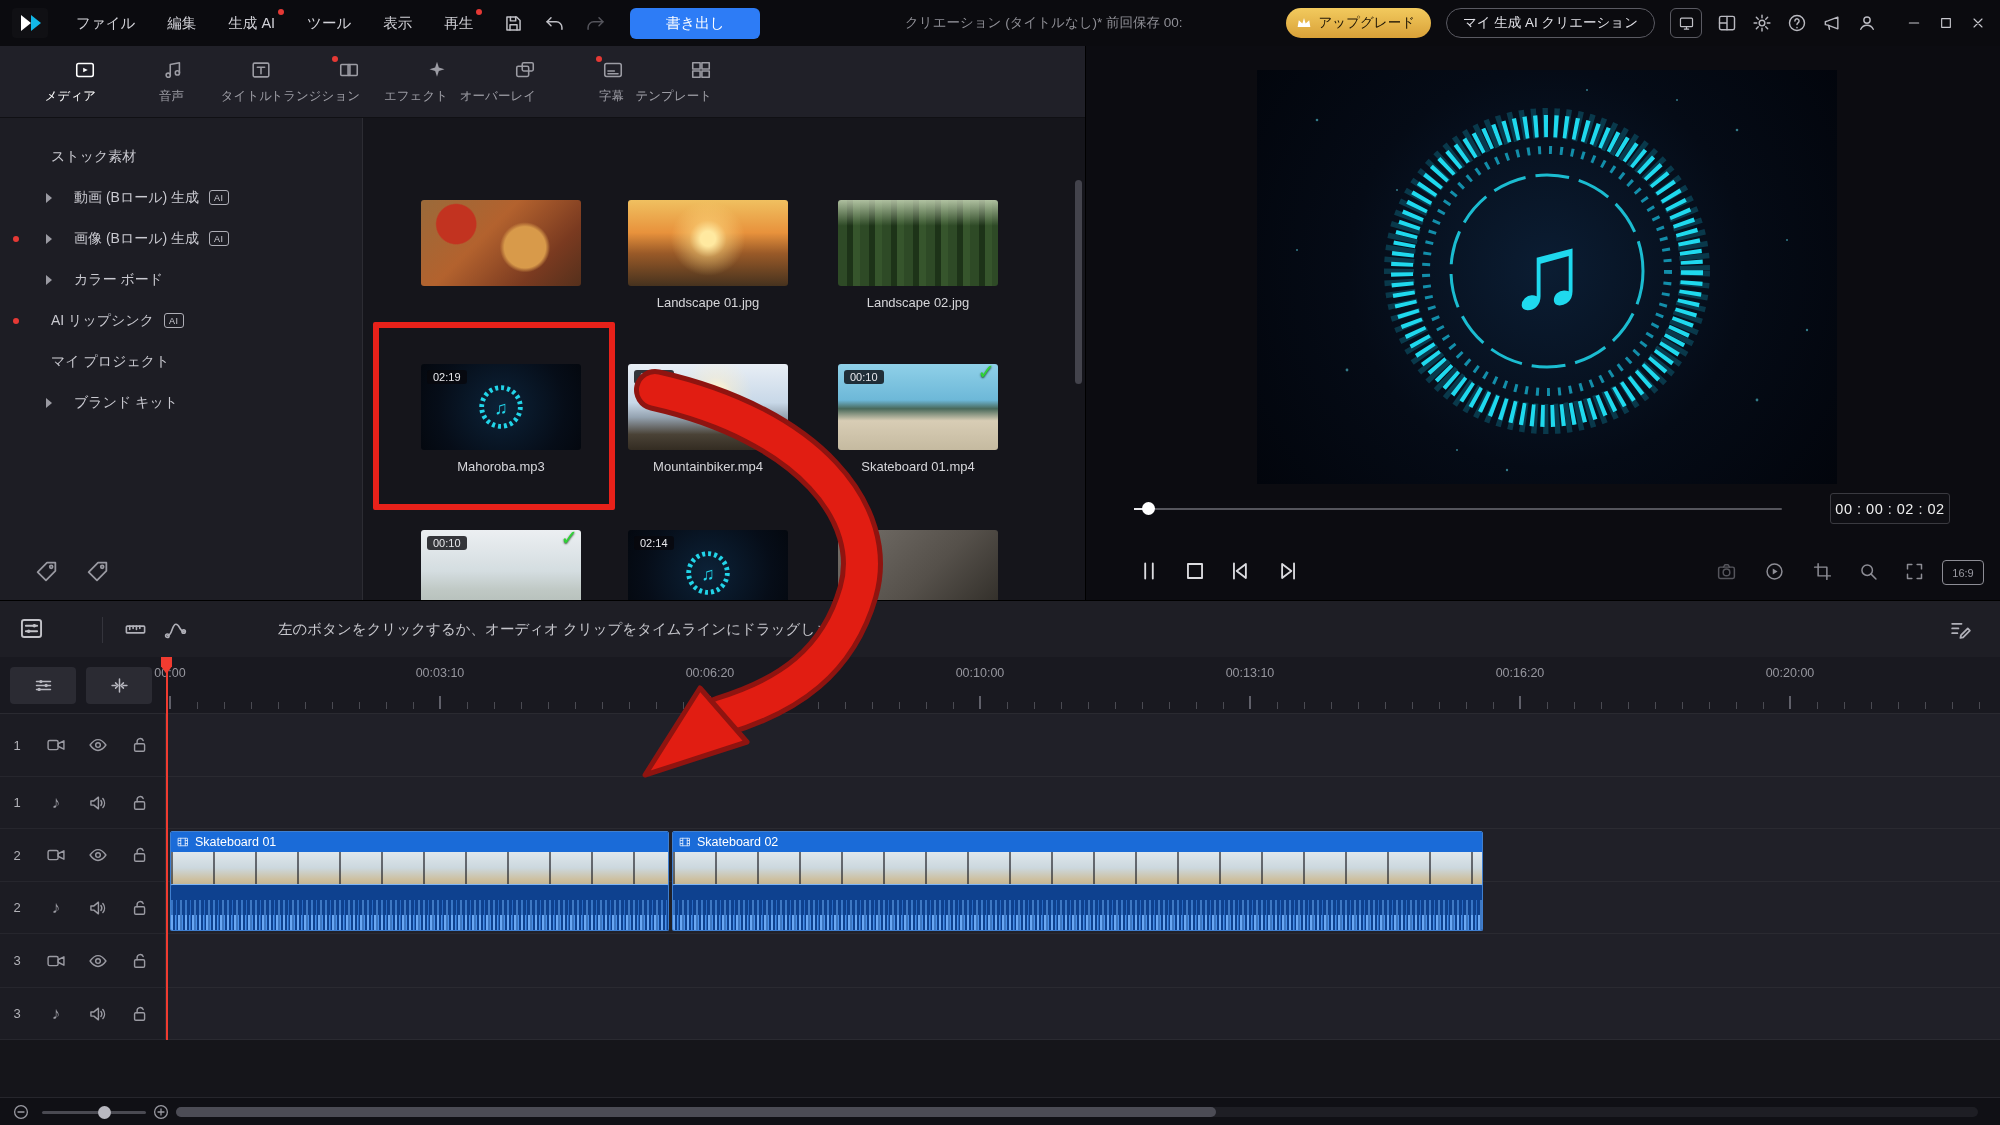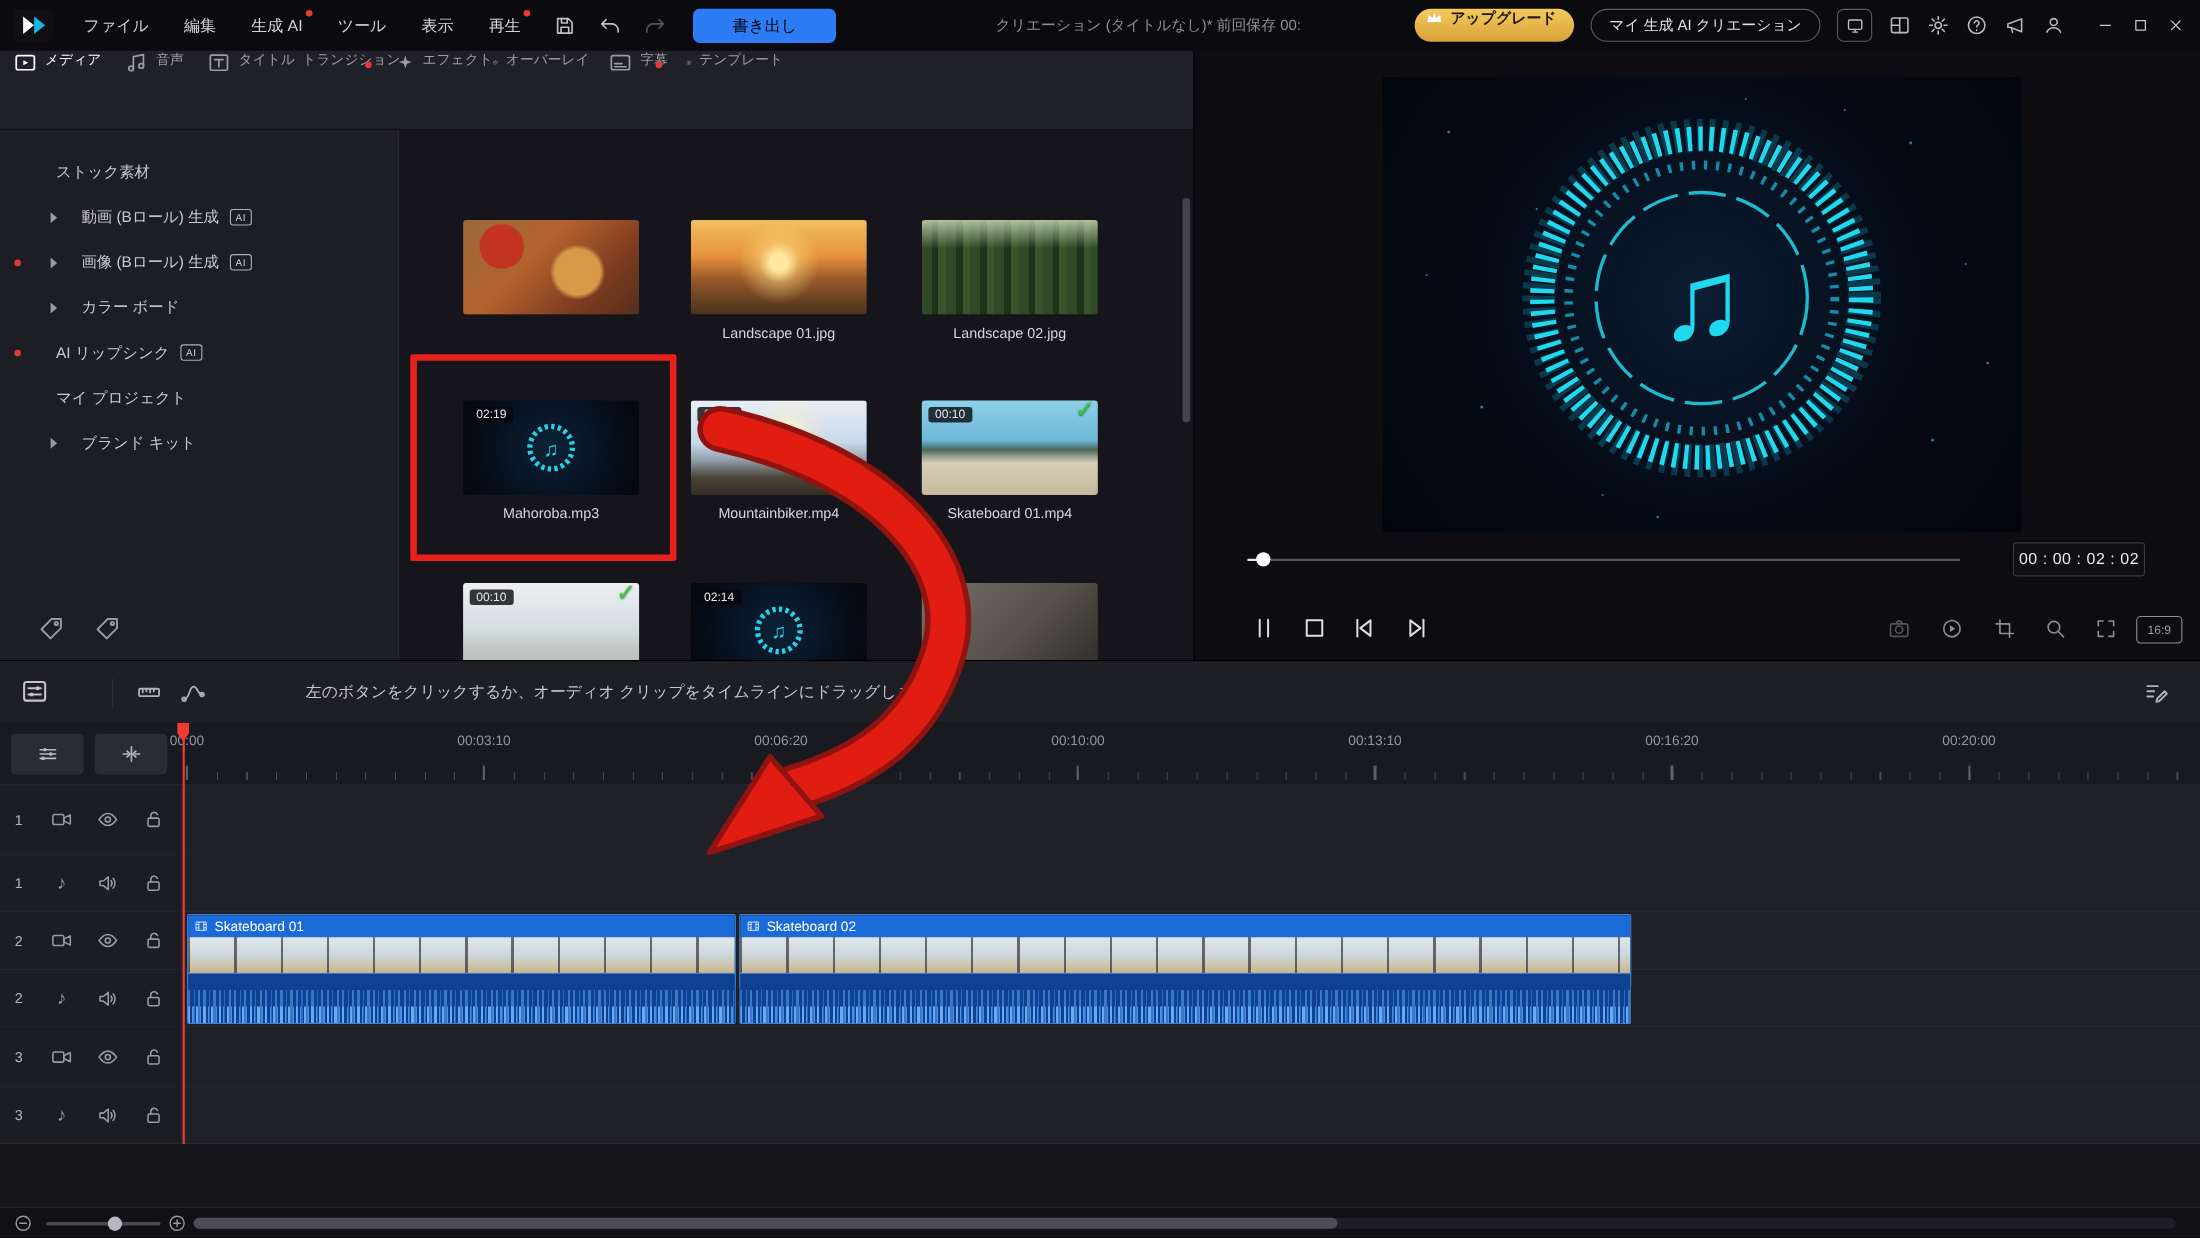--- a/index.html
+++ b/index.html
@@ -11,36 +11,36 @@
 
   
   .topbar{position:absolute;left:0;top:0;width:2000px;height:46px;background:#0b0b0f;display:flex;align-items:center;z-index:20}
   .logo{width:36px;height:30px;margin-left:12px;flex:0 0 auto}
   .menus{display:flex;gap:32px;margin-left:28px;font-size:14.5px;color:#d2d2d8}
   .menu-item{position:relative;white-space:nowrap;cursor:default}
   .ndot{position:absolute;top:-5px;right:-9px;width:6px;height:6px;border-radius:50%;background:#e53935}
   .tb-ics{display:flex;gap:20px;margin-left:30px;color:#c0c0c6;align-items:center}
   .tb-ics .ic{width:21px;height:21px}
   .dim{color:#55555c}
-  .export-btn{margin-left:24px;width:130px;height:31px;background:#2d7cf6;border-radius:6px;color:#000000;font-size:14.5px;display:flex;align-items:center;justify-content:center;cursor:pointer}
+  .export-btn{margin-left:24px;width:130px;height:31px;background:#2d7cf6;border-radius:6px;color:#ffffff;font-size:14.5px;display:flex;align-items:center;justify-content:center;cursor:pointer}
   .project-title{position:absolute;left:905px;top:0;height:46px;line-height:46px;width:305px;overflow:hidden;white-space:nowrap;font-size:13.5px;color:#8f8f96}
   .topbar-right{margin-left:auto;display:flex;align-items:center;gap:15px;padding-right:6px}
-  .upgrade-btn{height:30px;padding:0 16px 0 10px;border-radius:15px;background:linear-gradient(180deg,#f2ca5e,#d9a138);color:#1d1405;font-size:13.5px;font-weight:bold;display:flex;gap:7px;white-space:nowrap}
+  .upgrade-btn{height:30px;padding:0 16px 0 10px;border-radius:15px;background:linear-gradient(180deg,#f2ca5e,#d9a138);color:#1d1405;font-size:13.5px;font-weight:normal;display:flex;align-items:center;gap:7px;white-space:nowrap}
   .upgrade-btn .ic{width:16px;height:16px;color:#fff}
   .ai-creation-btn{height:30px;padding:0 16px;border-radius:15px;border:1px solid #5a5a62;color:#e2e2e8;font-size:13.5px;display:flex;align-items:center;white-space:nowrap}
   .capture-btn{width:32px;height:30px;border:1px solid #5a5a62;border-radius:6px;display:flex;align-items:center;justify-content:center;color:#c0c0c6}
   .capture-btn .ic{width:17px;height:17px}
   .top-ic{color:#b9b9c0}
   .win-btns{display:flex;margin-left:6px}
   .win-btn{width:32px;height:46px;display:flex;align-items:center;justify-content:center;color:#c8c8ce}
   .win-btn .ic{width:16px;height:16px}
 
   
   .room-tabs{position:absolute;left:0;top:46px;width:1085px;height:72px;background:#202028;border-bottom:1px solid rgba(0,0,0,.5);display:flex;padding-left:8px;z-index:2}
-  .rtab{width:88px;display:flex;flex-direction:row;align-items:flex-start;justify-content:center;gap:7px;color:#9c9ca4;font-size:12.5px;position:relative;white-space:nowrap;cursor:pointer}
+  .rtab{width:88px;display:flex;flex-direction:column;align-items:flex-end;justify-content:center;gap:7px;color:#9c9ca4;font-size:12.5px;position:relative;white-space:nowrap;cursor:pointer}
   .rtab .ic{width:22px;height:22px}
   .rtab.active{color:#fff}
   .rtab .ndot{top:10px;right:22px}
 
   
   .sidebar{position:absolute;left:0;top:118px;width:363px;height:482px;background:#1d1d24;border-right:1px solid #2c2c33;padding-top:18px;z-index:2}
   .sb-item{height:41px;display:flex;align-items:center;position:relative;padding-left:51px;font-size:14px;color:#c9c9d0;white-space:nowrap;cursor:pointer}
   .sb-item.has-arrow{padding-left:74px}
   .sb-item.selected{height:36px;margin:0 33px 5px 26px;padding-left:25px;background:#41414b;border-radius:6px;color:#fff}
   .sb-arrow{position:absolute;left:46px;top:50%;margin-top:-5px;width:0;height:0;border-left:6px solid #9a9aa2;border-top:5px solid transparent;border-bottom:5px solid transparent}

